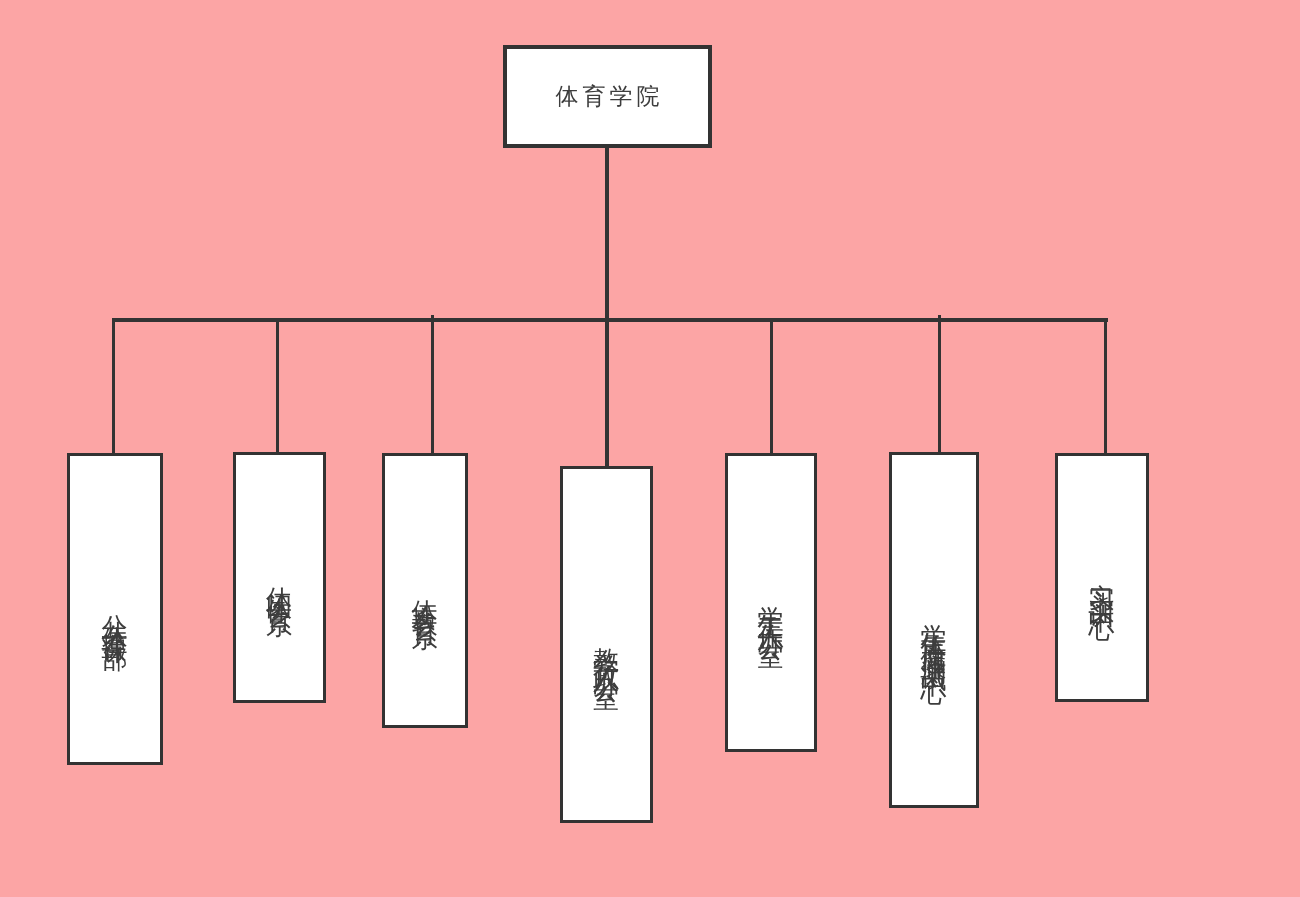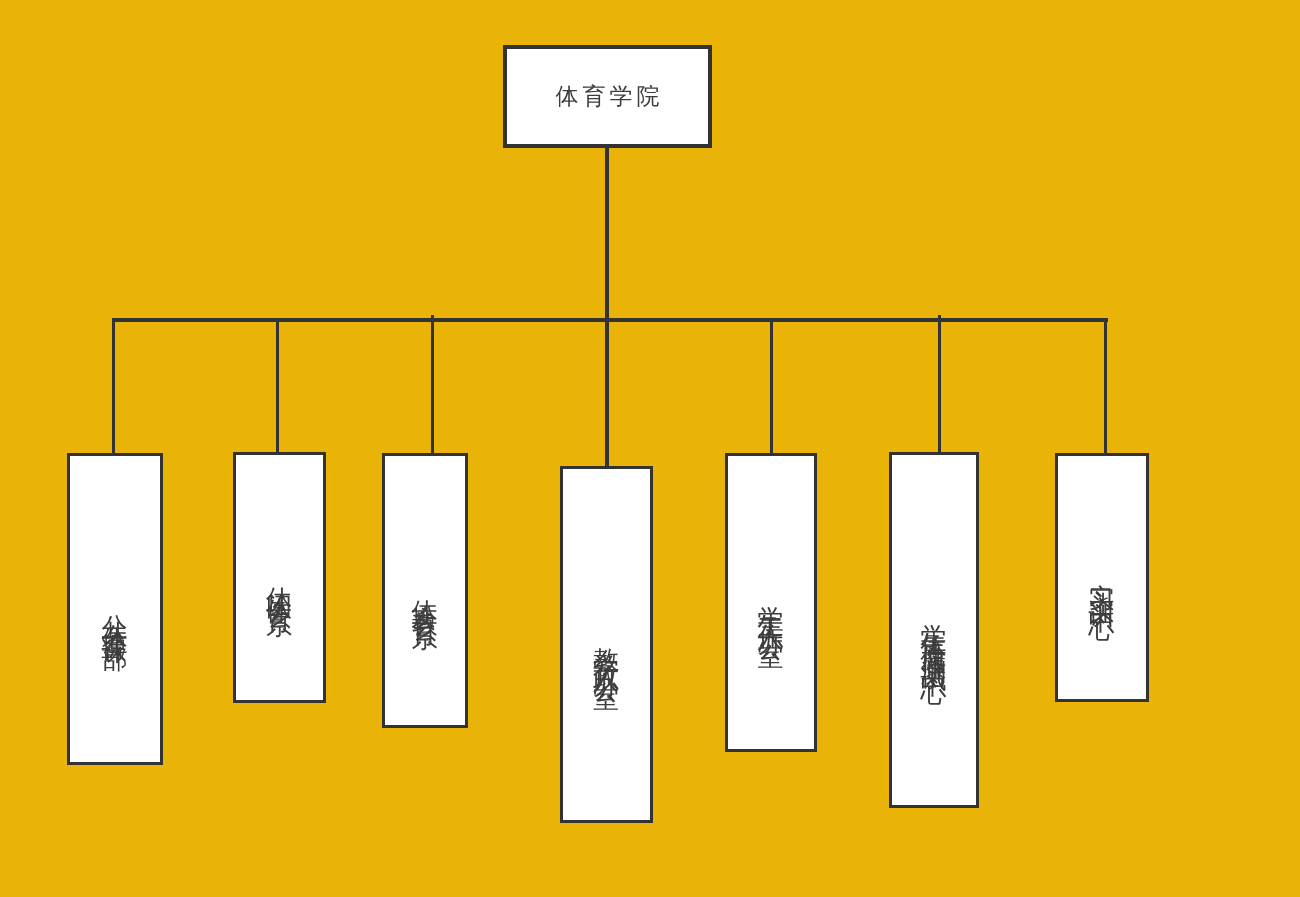--- a/index.html
+++ b/index.html
@@ -5,21 +5,21 @@
   html, body {
     margin: 0;
     padding: 0;
     background: #ffffff;
     font-family: "Liberation Sans", "DejaVu Sans", sans-serif;
   }
   .canvas {
     position: relative;
     width: 1300px;
     height: 897px;
-    background: #eab308;
+    background: #fca5a5;
     overflow: hidden;
   }
   
   .line {
     position: absolute;
     background: #333333;
   }
   
   .root-box {
     position: absolute;

